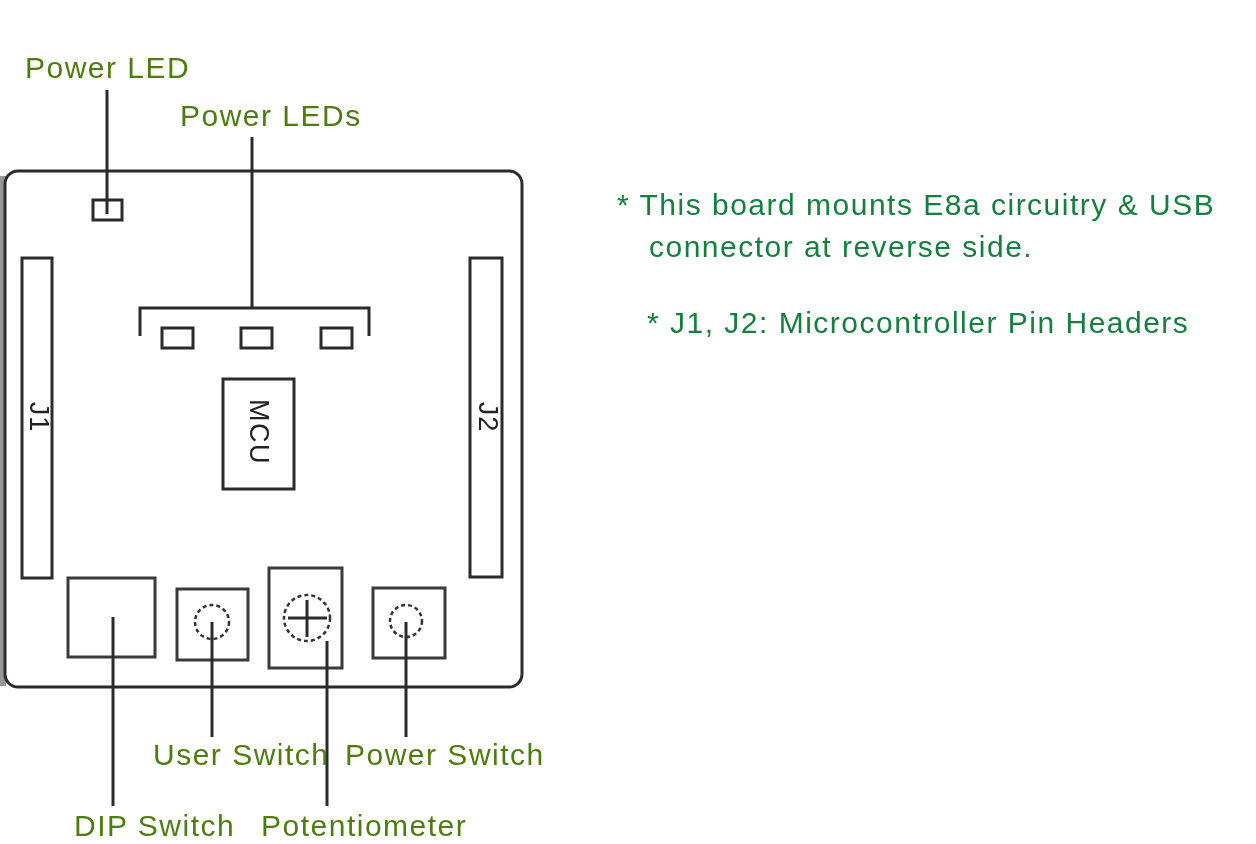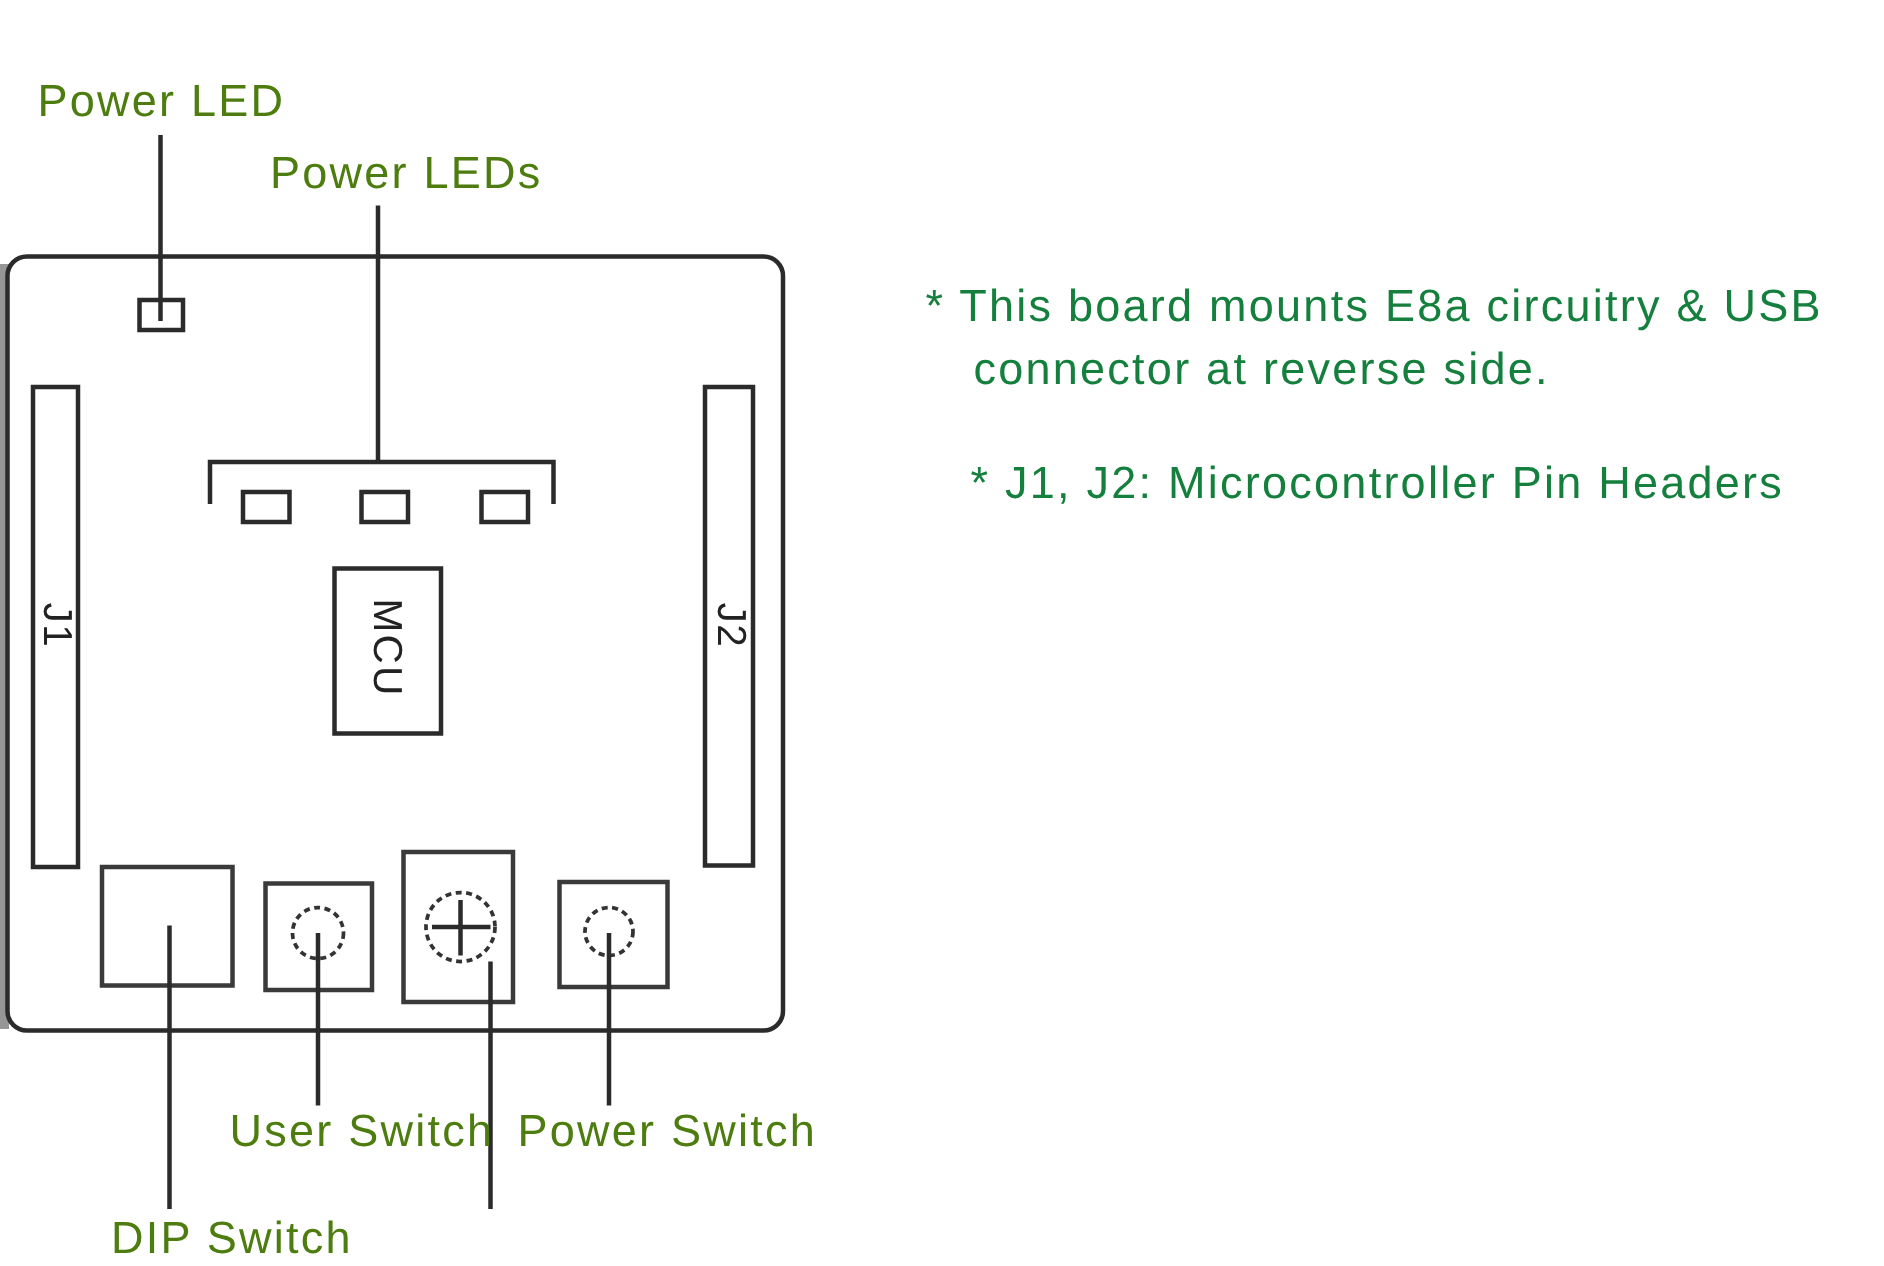--- a/index.html
+++ b/index.html
@@ -67,20 +67,21 @@
   <div class="lbl" style="left:25px; top:52px;">Power LED</div>
 
   <div class="lbl" style="left:180px; top:100px;">Power LEDs</div>
 
   <div class="lbl" style="left:129px; top:739px;margin-left:24px;">User Switch</div>
 
   <div class="lbl" style="left:345px; top:739px;">Power Switch</div>
 
   <div class="lbl" style="left:30px; top:810px;margin-left:44px;">DIP Switch</div>
 
+  <div class="lbl" style="left:261px; top:810px;">Potentiometer</div>
 
   <div class="rot mcu-label" style="left:258px; top:432px;">MCU</div>
 
   <div class="rot pin-label" style="left:38px; top:417px;">J1</div>
 
   <div class="rot pin-label" style="left:487px; top:417px;">J2</div>
 
   <div class="note" style="left:617px; top:188px;">* This board mounts E8a circuitry &amp; USB</div>
 
   <div class="note" style="left:649px; top:230px;">connector at reverse side.</div>

